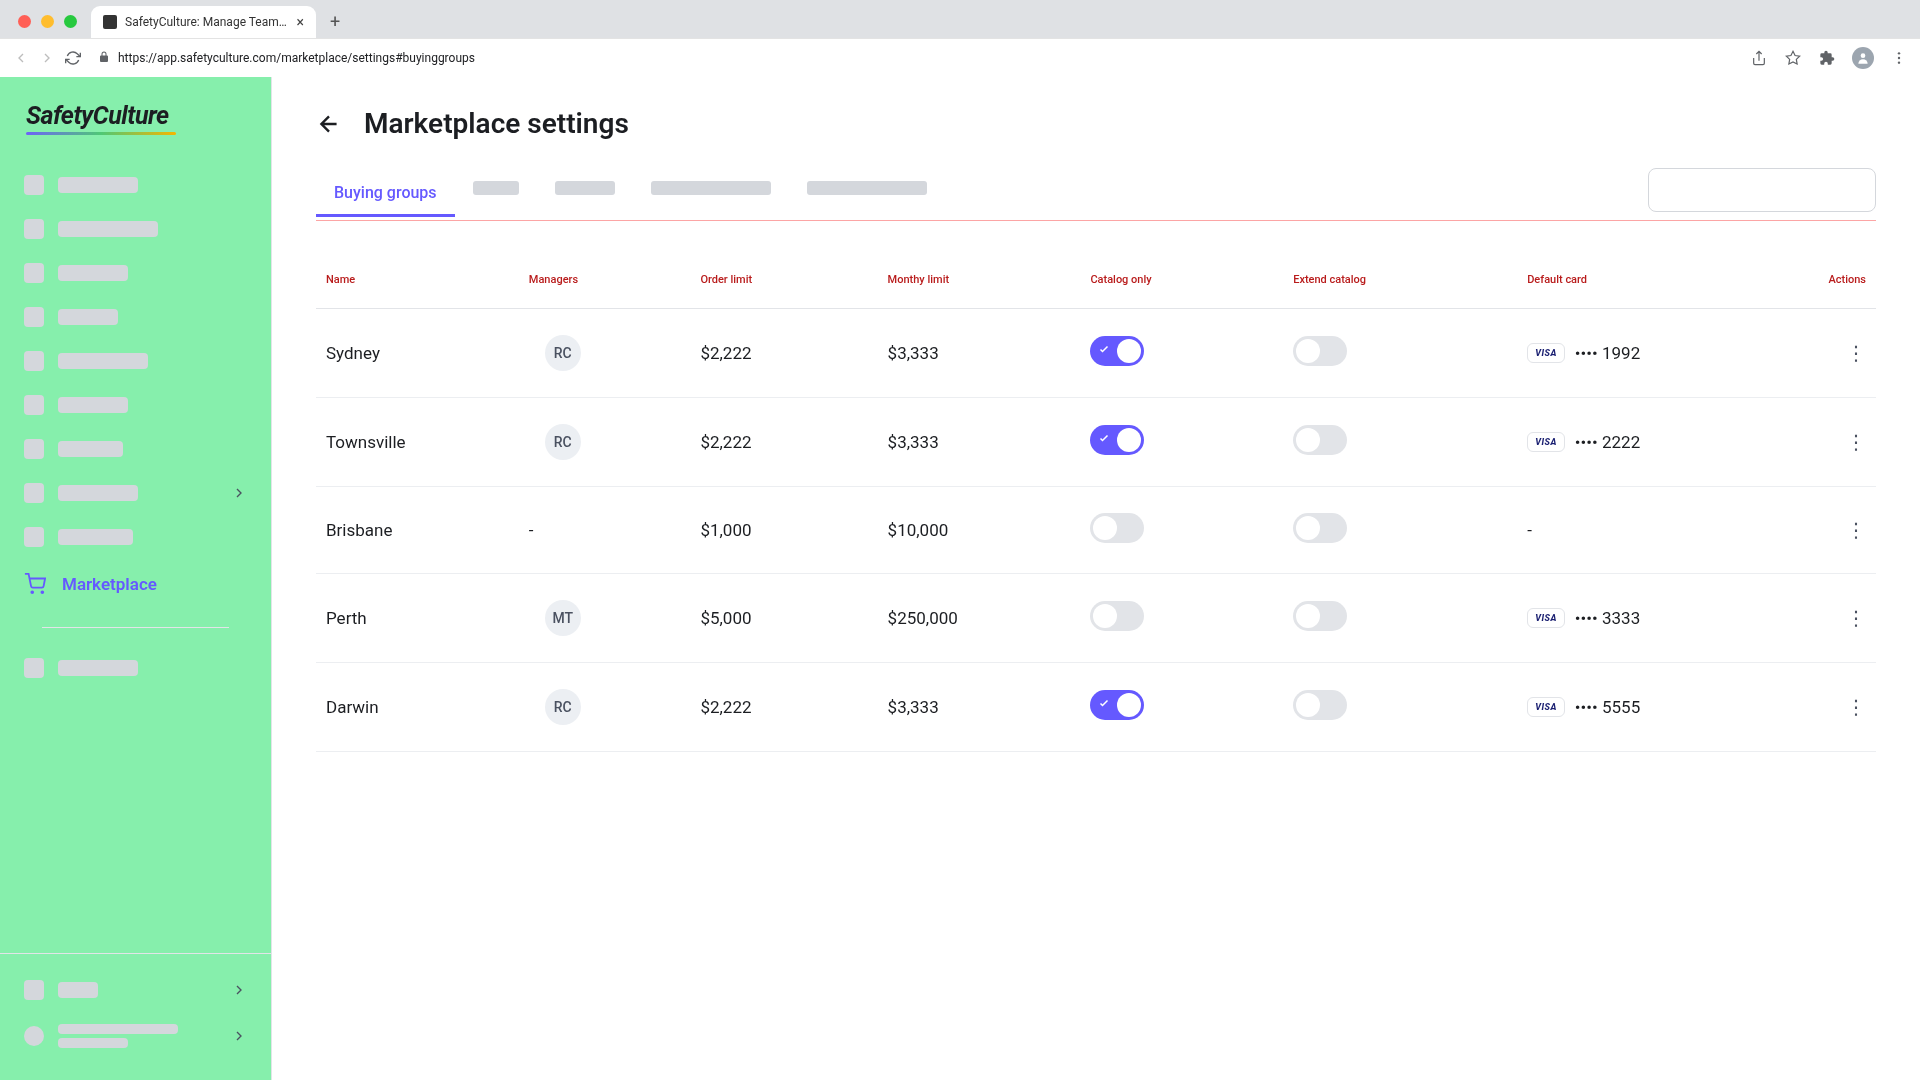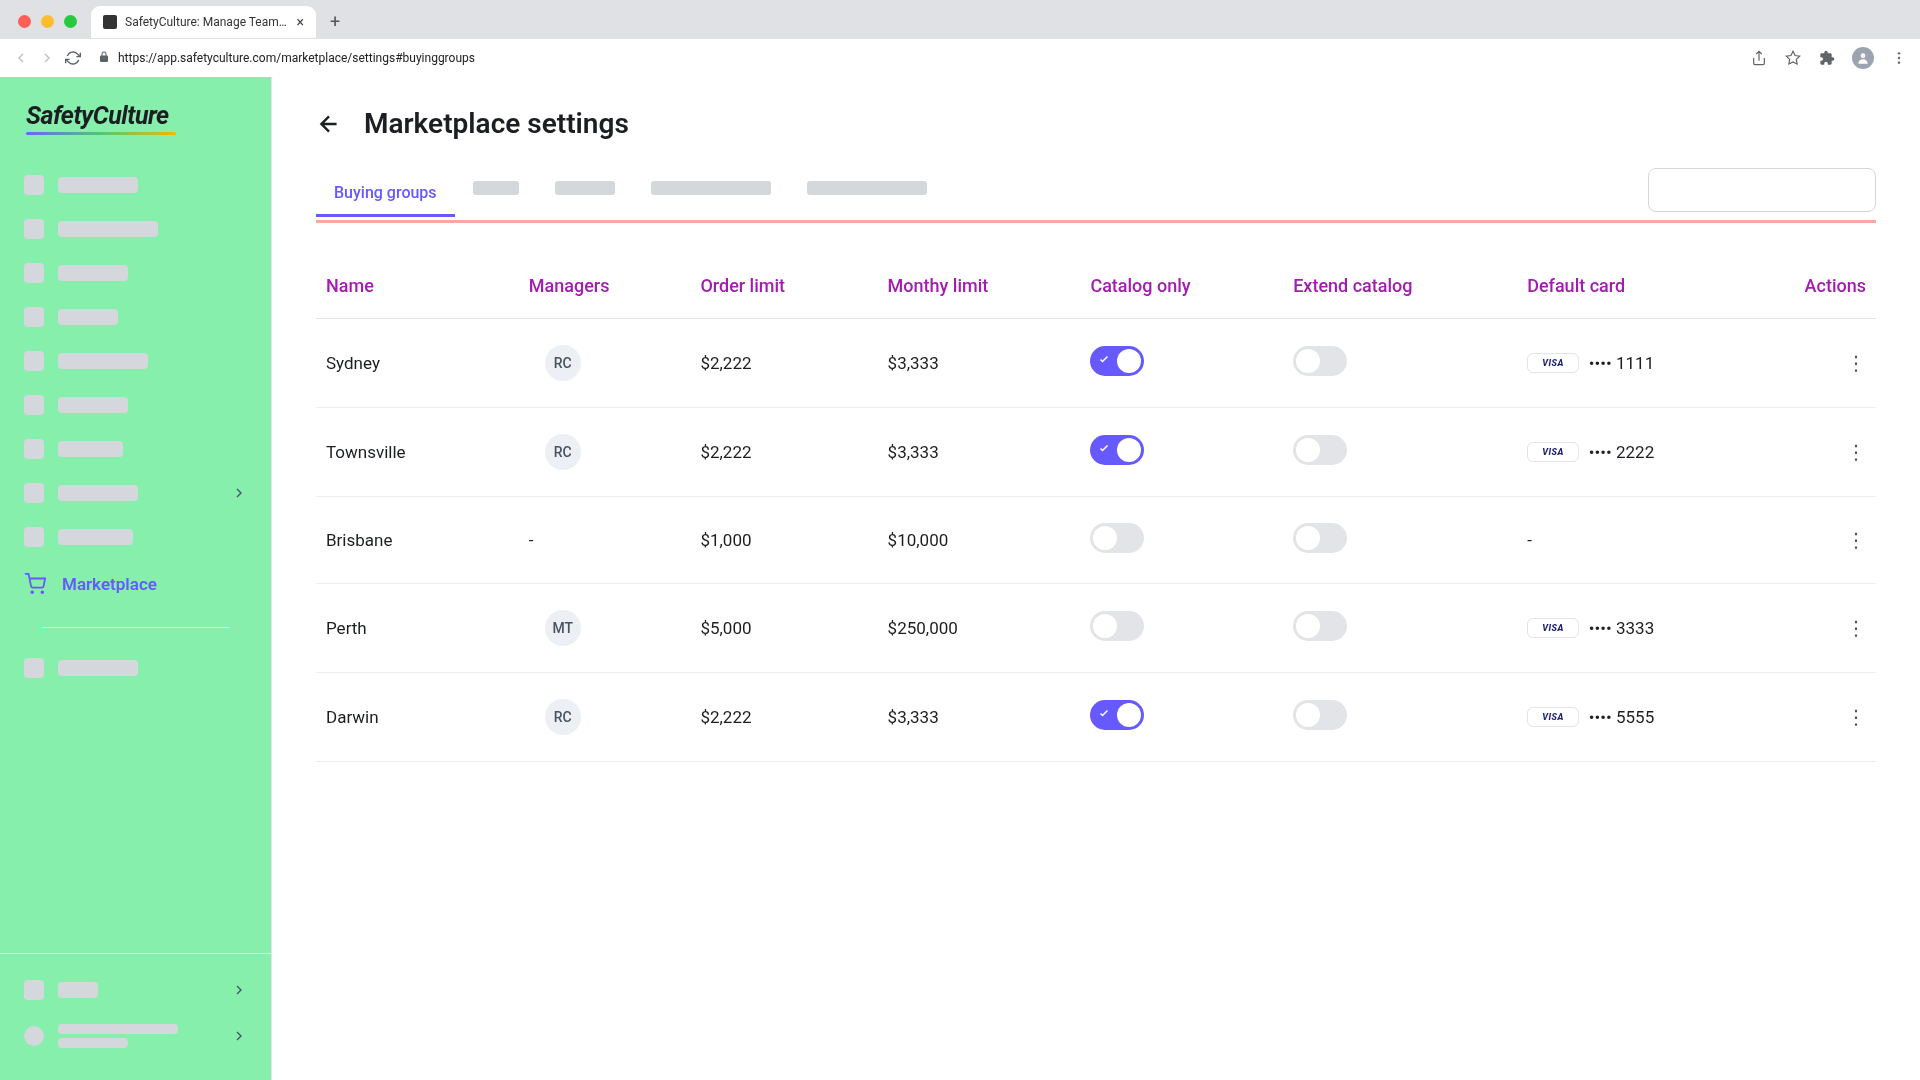--- a/index.html
+++ b/index.html
@@ -41,47 +41,47 @@
 .side-active .icon { width: 22px; height: 22px; }
 .side-divider { height: 1px; background: #e2e4e8; margin: 14px 24px; }
 .sidebar-bottom { margin-top: auto; border-top: 1px solid #e2e4e8; padding: 18px 18px 0; display: flex; flex-direction: column; gap: 8px; }
 
 
 .main { flex: 1; background: #fff; overflow-y: auto; }
 .page-header { padding: 30px 44px 0; }
 .title-row { display: flex; align-items: center; gap: 22px; }
 .back-arrow { width: 26px; height: 26px; color: #1c1e22; }
 .page-title { font-size: 28px; font-weight: 600; color: #1c1e22; }
-.tabs-row { display: flex; align-items: center; margin-top: 28px; border-bottom: 3px solid #fca5a5; position: relative; }
+.tabs-row { display: flex; align-items: center; margin-top: 28px; border-bottom: 1px solid #fca5a5; position: relative; }
 .tab-item { padding: 12px 18px; color: #6559ff; font-size: 16px; font-weight: 500; border-bottom: 3px solid #6559ff; }
 .tab-skel { height: 14px; background: #d4d7dc; border-radius: 3px; margin: 0 18px 12px; }
 .search-box { margin-left: auto; width: 228px; height: 44px; border: 1px solid #d4d7dc; border-radius: 8px; margin-bottom: 8px; }
 
 
 .table-wrap { padding: 0 44px; }
 table { width: 100%; border-collapse: collapse; margin-top: 34px; }
-th { text-align: left; font-weight: 500; font-size: 18px; color: #a21caf; padding: 18px 10px 22px; border-bottom: 1px solid #e2e4e8; }
+th { text-align: left; font-weight: 500; font-size: 11px; color: #b91c1c; padding: 18px 10px 22px; border-bottom: 1px solid #e2e4e8; }
 th:last-child, td:last-child { text-align: right; }
 td { padding: 26px 10px; border-bottom: 1px solid #eceef1; font-size: 17px; color: #1c1e22; vertical-align: middle; }
 .avatar { width: 36px; height: 36px; border-radius: 50%; background: #eceff3; display: inline-flex; align-items: center; justify-content: center; font-size: 14px; color: #4a5160; font-weight: 500; margin-left: 16px; }
 
 
 .toggle { width: 54px; height: 30px; border-radius: 30px; background: #e2e4e8; position: relative; display: inline-block; }
 .toggle.on { background: #6559ff; }
 .toggle .knob { width: 24px; height: 24px; background: #fff; border-radius: 50%; position: absolute; top: 3px; left: 3px; transition: left .2s; }
 .toggle.on .knob { left: 27px; }
 .toggle .check { position: absolute; left: 8px; top: 7px; color: #fff; }
 .toggle.on .check { display: block; }
 .toggle .check { display: none; }
 .toggle.on .check { display: block; }
 .toggle.on svg.check { width: 12px; height: 12px; }
 
 
 .card-cell { display: flex; align-items: center; gap: 10px; }
-.visa-logo { border: 1px solid #e2e4e8; border-radius: 6px; padding: 4px 14px; font-size: 9px; font-weight: 800; color: #1a1f71; font-style: italic; letter-spacing: 0.5px; text-align: right; }
+.visa-logo { border: 1px solid #e2e4e8; border-radius: 6px; padding: 4px 7px; font-size: 9px; font-weight: 800; color: #1a1f71; font-style: italic; letter-spacing: 0.5px; text-align: right; }
 .dots-icon { color: #4a5160; font-size: 20px; line-height: 1; }
 
 .chev { width: 16px; height: 16px; stroke: #4a5160; stroke-width: 2; fill: none; }
 </style>
 </head>
 <body>
 
 <div class="browser-chrome">
   <div class="tab-bar">
     <div class="traffic-lights">
@@ -271,21 +271,21 @@
               <td><div class="avatar">RC</div></td>
               <td>$2,222</td>
               <td>$3,333</td>
               <td><div class="toggle on"><svg class="check" viewBox="0 0 24 24" fill="none" stroke="currentColor" stroke-width="3">
                     <path d="M5 13l4 4L19 7"></path>
                   </svg><div class="knob"></div></div></td>
               <td><div class="toggle"><div class="knob"></div></div></td>
               <td>
                 <div class="card-cell">
                   <span class="visa-logo">VISA</span>
-                  <span>•••• 1111</span>
+                  <span>•••• 1992</span>
                 </div>
               </td>
               <td><span class="dots-icon">⋮</span></td>
             </tr>
             <tr>
               <td>Townsville</td>
               <td><div class="avatar">RC</div></td>
               <td>$2,222</td>
               <td>$3,333</td>
               <td><div class="toggle on"><svg class="check" viewBox="0 0 24 24" fill="none" stroke="currentColor" stroke-width="3">

